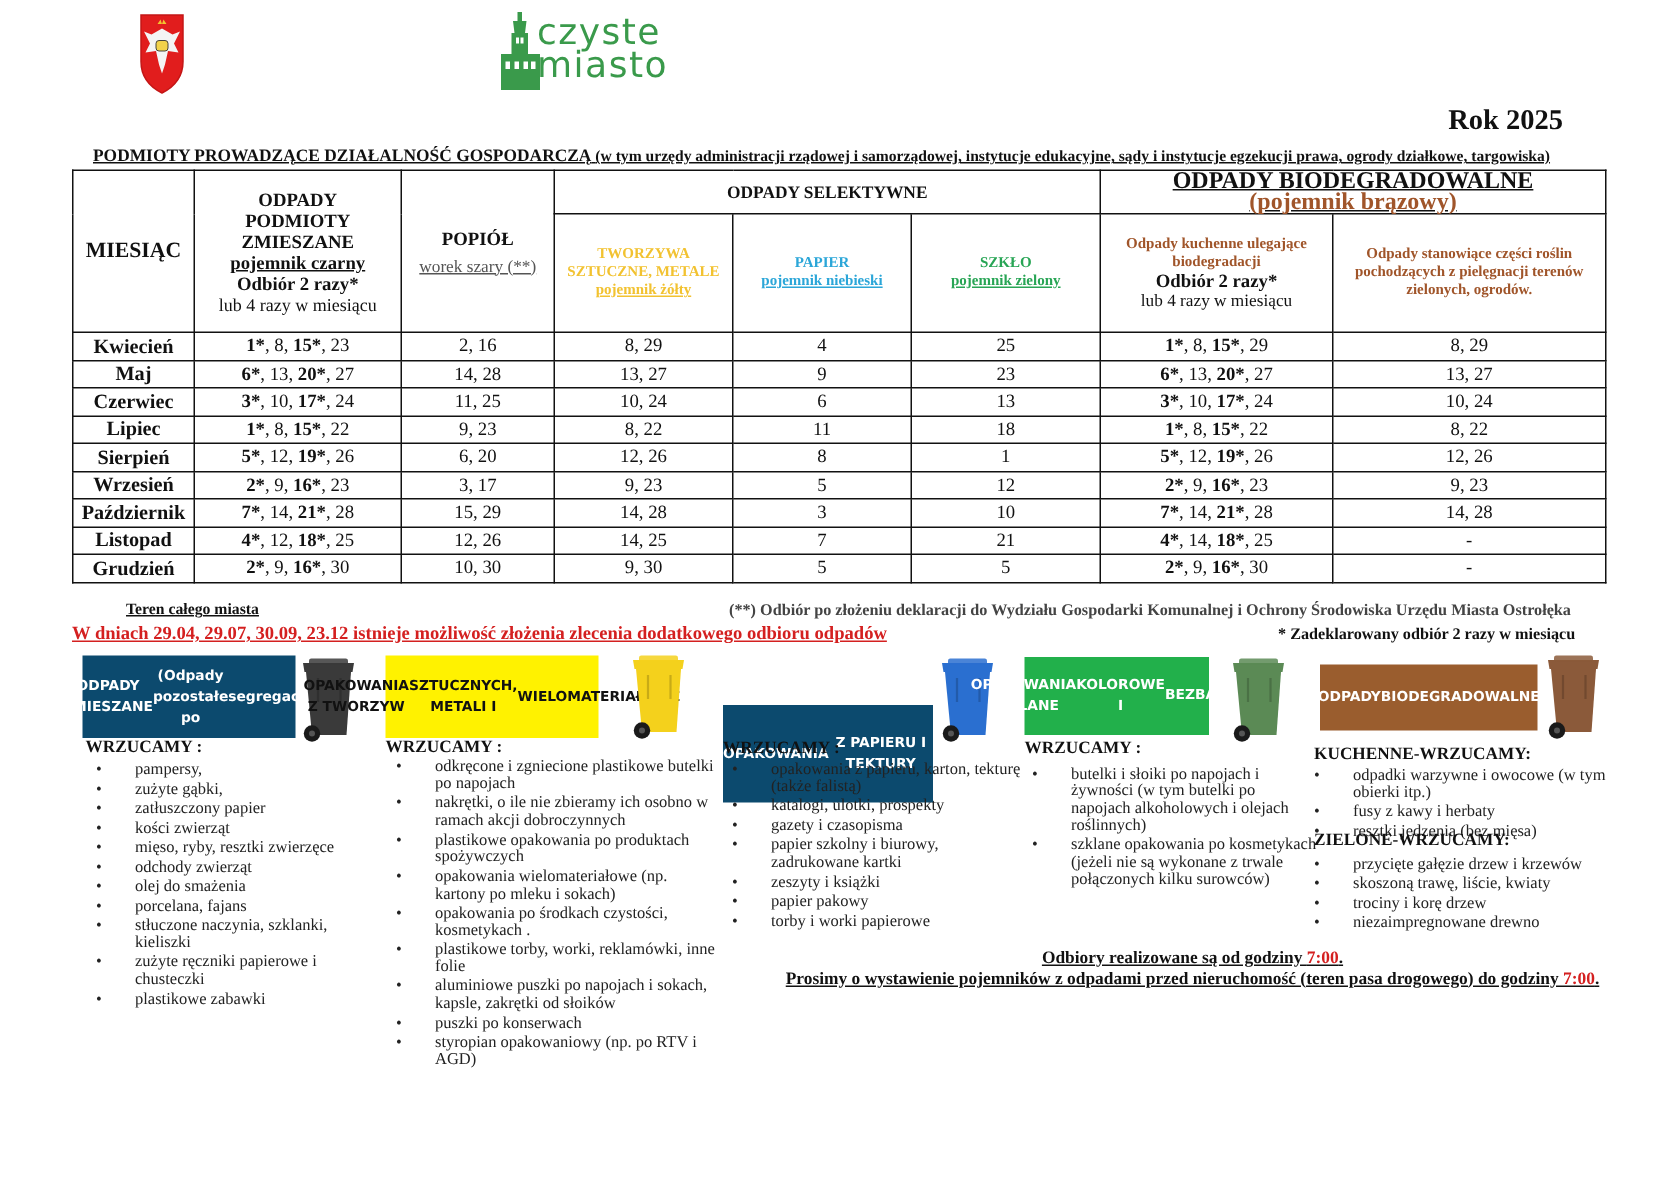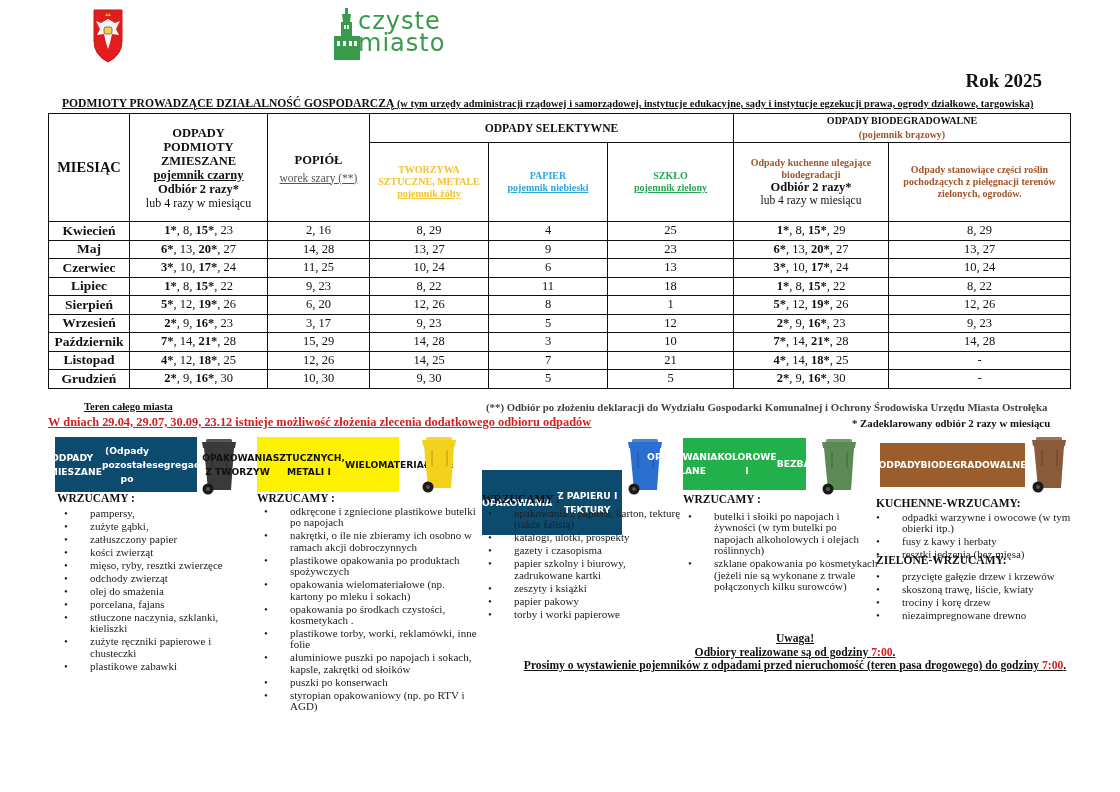--- a/index.html
+++ b/index.html
@@ -20,21 +20,21 @@
   table.sched { position: absolute; left: 48px; top: 113px; width: 1022px; border-collapse: collapse; table-layout: fixed; }
   table.sched td, table.sched th { border: 1.4px solid #111; text-align: center; vertical-align: middle; }
   th { font-weight: normal; }
   .h-month { font-size: 14.5px; font-weight: bold; }
   .h-komun { font-size: 12px; line-height: 14px; }
   .h-komun b { font-size: 12.5px; }
   .u { text-decoration: underline; }
   .h-popiol b { font-size: 12.5px; }
   .h-popiol .gray { color: #555; font-size: 11.5px; text-decoration: underline; }
   .h-sel { font-size: 11.6px; font-weight: bold; height: 27px; }
-  .h-bio { font-size: 10px; font-weight: bold; line-height: 14px; }
+  .h-bio { font-size: 16px; font-weight: bold; line-height: 14px; text-decoration: underline; }
   .h-bio .br { color: #a0552a; }
   .h-sub { font-size: 10px; font-weight: bold; line-height: 12px; height: 79px; }
   .yellow { color: #f2c230; }
   .blue { color: #2ba6d8; }
   .green { color: #28a555; }
   .brown { color: #a0552a; }
   .h-sub .norm { color: #111; font-weight: normal; font-size: 11.5px; }
   .h-sub .blk { color: #111; font-size: 12.5px; }
   td.m { font-size: 13.5px; font-weight: bold; text-align: center; }
   td.v { font-size: 12.5px; height: 18.5px; }
@@ -372,16 +372,15 @@
     <div class="abs wrz" style="left: 876px; top: 554px;">ZIELONE-WRZUCAMY:</div>
     <ul class="items" style="left: 876px; top: 571px; width: 205px;">
       <li style="padding-left: 26px;">przycięte gałęzie drzew i  krzewów</li>
       <li style="padding-left: 26px;">skoszoną trawę, liście, kwiaty</li>
       <li style="padding-left: 26px;">trociny i korę drzew</li>
       <li style="padding-left: 26px;">niezaimpregnowane drewno</li>
     </ul>
   </div>
 
 <div class="abs uwaga">
-  <span class="l">Uwaga!</span>
   <span class="l"><span>Odbiory realizowane są od godziny </span><span class="red">7:00</span>.</span>
   <span class="l"><span>Prosimy o wystawienie pojemników z odpadami przed nieruchomość (teren pasa drogowego) do godziny </span><span class="red">7:00</span>.</span>
 </div>
 
 </body></html>

